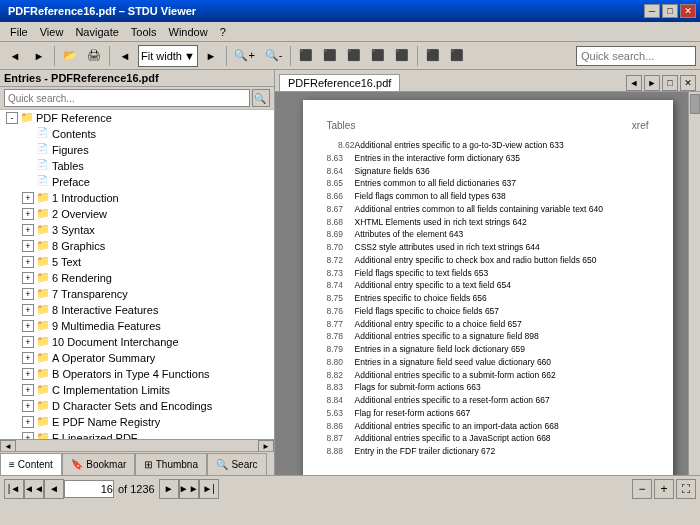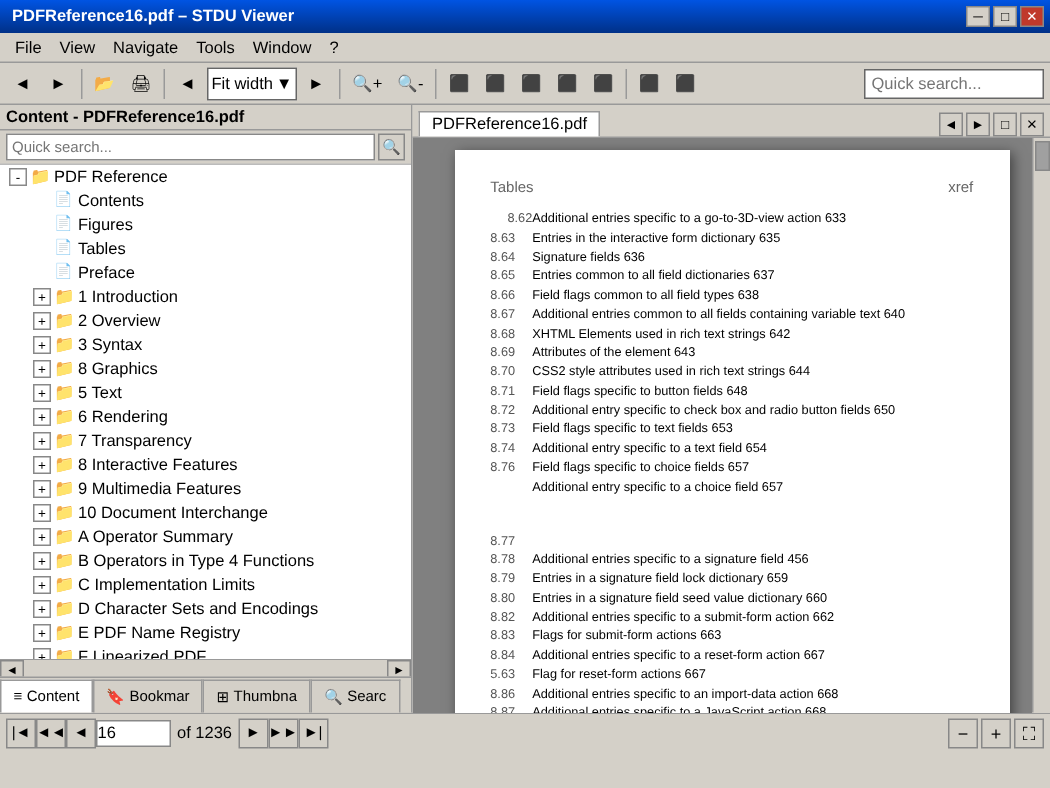--- a/index.html
+++ b/index.html
@@ -251,21 +251,21 @@
     .status-nav-btn {
       width: 20px; height: 20px;
       background: #d4d0c8;
       border: 1px solid #888;
       display: flex; align-items: center; justify-content: center;
       cursor: pointer; font-size: 10px;
     }
     .status-page-input {
       width: 50px; height: 18px;
       border: 1px solid #888;
-      text-align: left;
+      text-align: right;
       font-size: 11px;
       background: white;
     }
     .status-page-total { font-size: 11px; padding: 0 4px; }
     .status-right { margin-left: auto; display: flex; align-items: center; gap: 2px; }
     .zoom-btn {
       width: 20px; height: 20px;
       background: #d4d0c8;
       border: 1px solid #888;
       display: flex; align-items: center; justify-content: center;
@@ -346,21 +346,21 @@
   <div class="toolbar-separator"></div>
   <div class="toolbar-btn">⬛</div>
   <div class="toolbar-btn">⬛</div>
   <input class="search-box-toolbar" type="text" placeholder="Quick search..." style="">
 </div>
 
 <div class="content-area">
 
   <div class="left-panel">
     <div class="panel-header">
-      <span>Content - PDFReference16.pdf</span>
+      <span>Entries - PDFReference16.pdf</span>
     </div>
     <div class="panel-search">
       <input type="text" class="panel-search" style="flex: 1 1 0%; height: 18px; border: 1px solid rgb(136, 136, 136); font-size: 10px; padding: 0px 3px;" placeholder="Quick search...">
       <div class="panel-search-btn">🔍</div>
     </div>
 
     <div class="tree-container">
 
       <div class="tree-item" style="padding-left:4px;">
         <span class="tree-expand" style="font-size:9px;">-</span>
@@ -550,46 +550,46 @@
             </div>
             <div class="toc-entry">
               <span class="entry-num" style="min-width:28px;color:#555;font-size:8.5px;">8.69</span>
               <span class="entry-text" style="flex:1;font-size:8.5px;line-height:1.5;">Attributes of the  element  643</span>
             </div>
             <div class="toc-entry">
               <span class="entry-num" style="min-width:28px;color:#555;font-size:8.5px;">8.70</span>
               <span class="entry-text" style="flex:1;font-size:8.5px;line-height:1.5;">CSS2 style attributes used in rich text strings  644</span>
             </div>
             <div class="toc-entry">
-              <span class="entry-num" style="min-width:28px;color:#555;font-size:8.5px;">8.71</span>
-              <span class="entry-text" style="flex:1;font-size:8.5px;line-height:1.5;">Field flags specific to button fields  648</span>
-            </div>
-            <div class="toc-entry">
               <span class="entry-num" style="min-width:28px;color:#555;font-size:8.5px;">8.72</span>
               <span class="entry-text" style="flex:1;font-size:8.5px;line-height:1.5;">Additional entry specific to check box and radio button fields  650</span>
             </div>
             <div class="toc-entry">
               <span class="entry-num" style="min-width:28px;color:#555;font-size:8.5px;">8.73</span>
               <span class="entry-text" style="flex:1;font-size:8.5px;line-height:1.5;">Field flags specific to text fields  653</span>
             </div>
             <div class="toc-entry">
               <span class="entry-num" style="min-width:28px;color:#555;font-size:8.5px;">8.74</span>
               <span class="entry-text" style="flex:1;font-size:8.5px;line-height:1.5;">Additional entry specific to a text field  654</span>
             </div>
             <div class="toc-entry">
+              <span class="entry-num" style="min-width:28px;color:#555;font-size:8.5px;">8.75</span>
+              <span class="entry-text" style="flex:1;font-size:8.5px;line-height:1.5;">Entries specific to choice fields  656</span>
+            </div>
+            <div class="toc-entry">
               <span class="entry-num" style="min-width:28px;color:#555;font-size:8.5px;">8.76</span>
               <span class="entry-text" style="flex:1;font-size:8.5px;line-height:1.5;">Field flags specific to choice fields  657</span>
             </div>
             <div class="toc-entry">
-              <span class="entry-num" style="min-width:28px;color:#555;font-size:8.5px;margin-top:36px;">8.77</span>
+              <span class="entry-num" style="min-width:28px;color:#555;font-size:8.5px;">8.77</span>
               <span class="entry-text" style="flex:1;font-size:8.5px;line-height:1.5;">Additional entry specific to a choice field  657</span>
             </div>
             <div class="toc-entry">
               <span class="entry-num" style="min-width:28px;color:#555;font-size:8.5px;">8.78</span>
-              <span class="entry-text" style="flex:1;font-size:8.5px;line-height:1.5;">Additional entries specific to a signature field  456</span>
+              <span class="entry-text" style="flex:1;font-size:8.5px;line-height:1.5;">Additional entries specific to a signature field  898</span>
             </div>
             <div class="toc-entry">
               <span class="entry-num" style="min-width:28px;color:#555;font-size:8.5px;">8.79</span>
               <span class="entry-text" style="flex:1;font-size:8.5px;line-height:1.5;">Entries in a signature field lock dictionary  659</span>
             </div>
             <div class="toc-entry">
               <span class="entry-num" style="min-width:28px;color:#555;font-size:8.5px;">8.80</span>
               <span class="entry-text" style="flex:1;font-size:8.5px;line-height:1.5;">Entries in a signature field seed value dictionary  660</span>
             </div>
             <div class="toc-entry">

